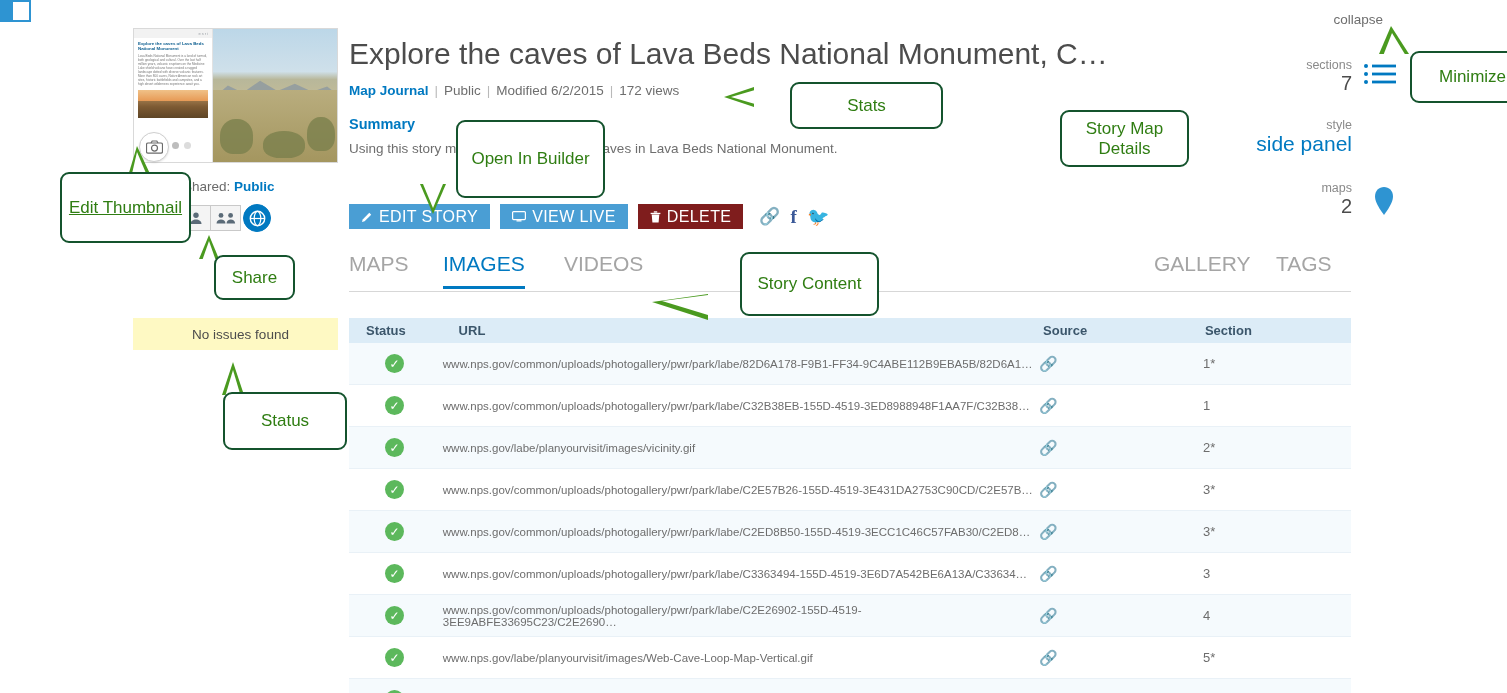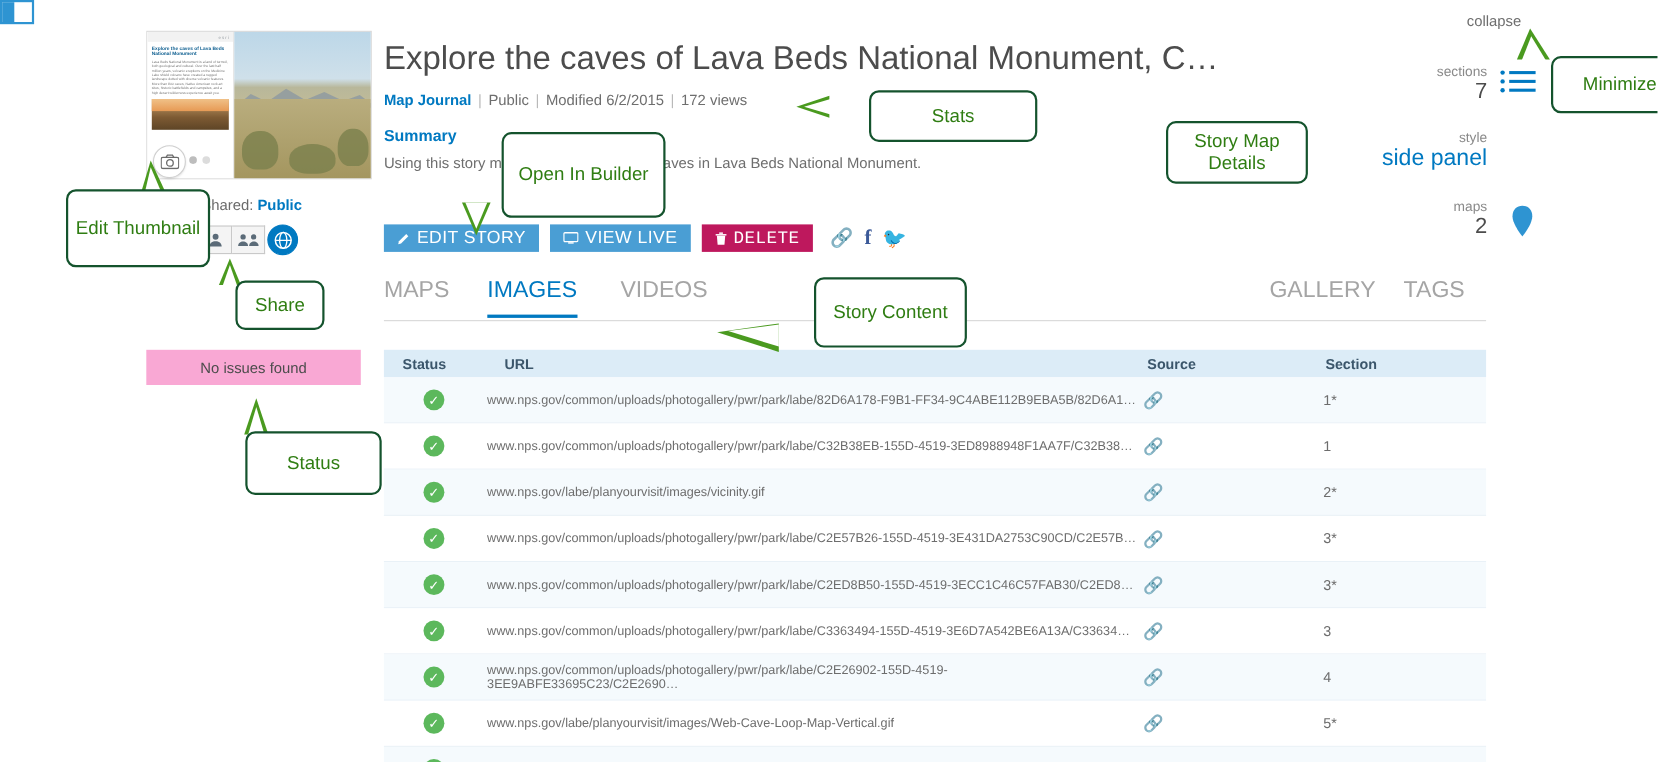--- a/index.html
+++ b/index.html
@@ -174,26 +174,27 @@
     margin-left: 2px;
     border-left: 1px solid #0079c1;
   }
 
   .issues-box {
     position: absolute;
     left: 133px;
     top: 318px;
     width: 195px;
     height: 32px;
-    background: #f9a8d4;
+    background: #fef9c3;
     color: #4c4c4c;
     font-size: 13.5px;
     display: flex;
     align-items: center;
     justify-content: center;
+    padding-left: 10px;
   }
 
   
   .title {
     position: absolute;
     left: 349px;
     top: 37px;
     font-size: 30px;
     color: #4c4c4c;
     font-weight: normal;
@@ -241,21 +242,21 @@
     gap: 6px;
     padding: 0 12px;
     font-size: 16px;
     color: #fff;
     border: none;
     letter-spacing: .4px;
     cursor: pointer;
   }
   .btn.edit { background: #4a9ed4; }
   .btn.view { background: #4a9ed4; }
-  .btn.delete { background: #be185d; font-family: Liberation Mono, monospace; }
+  .btn.delete { background: #7f1d1d; }
   .icon-link {
     color: #0079c1;
     font-size: 17px;
     margin-left: 6px;
     cursor: pointer;
   }
   .icon-fb {
     color: #3b5998;
     font-size: 19px;
     font-weight: bold;
@@ -381,21 +382,21 @@
     line-height: 20px;
     box-sizing: border-box;
     font-weight: normal;
     margin-left: 40px;
   }
   .tail {
     position: absolute;
     width: 0; height: 0;
   }
   
-  .co-thumb { left: 20px; top: 172px; width: 131px; height: 71px; }
+  .co-thumb { left: 20px; top: 172px; width: 131px; height: 71px; text-decoration: underline; }
   .co-thumb-tail {
     left: 128px; top: 146px;
     border-left: 9px solid transparent;
     border-right: 14px solid transparent;
     border-bottom: 30px solid #4a9a1f;
   }
   .co-thumb-tail-in {
     left: 131px; top: 152px;
     border-left: 6px solid transparent;
     border-right: 11px solid transparent;

